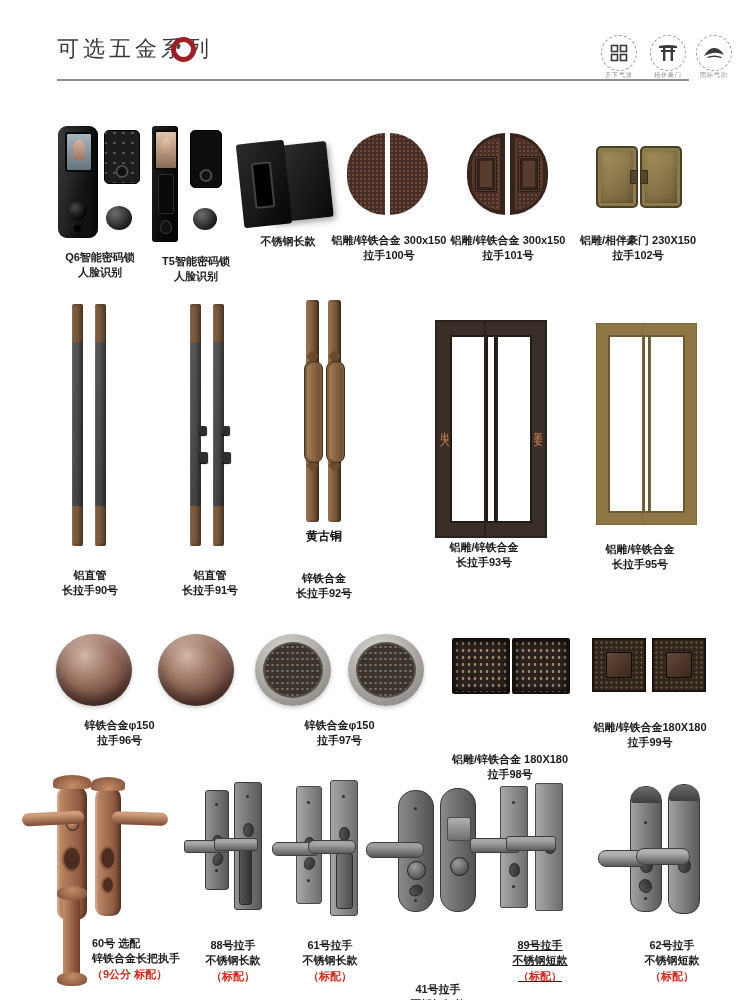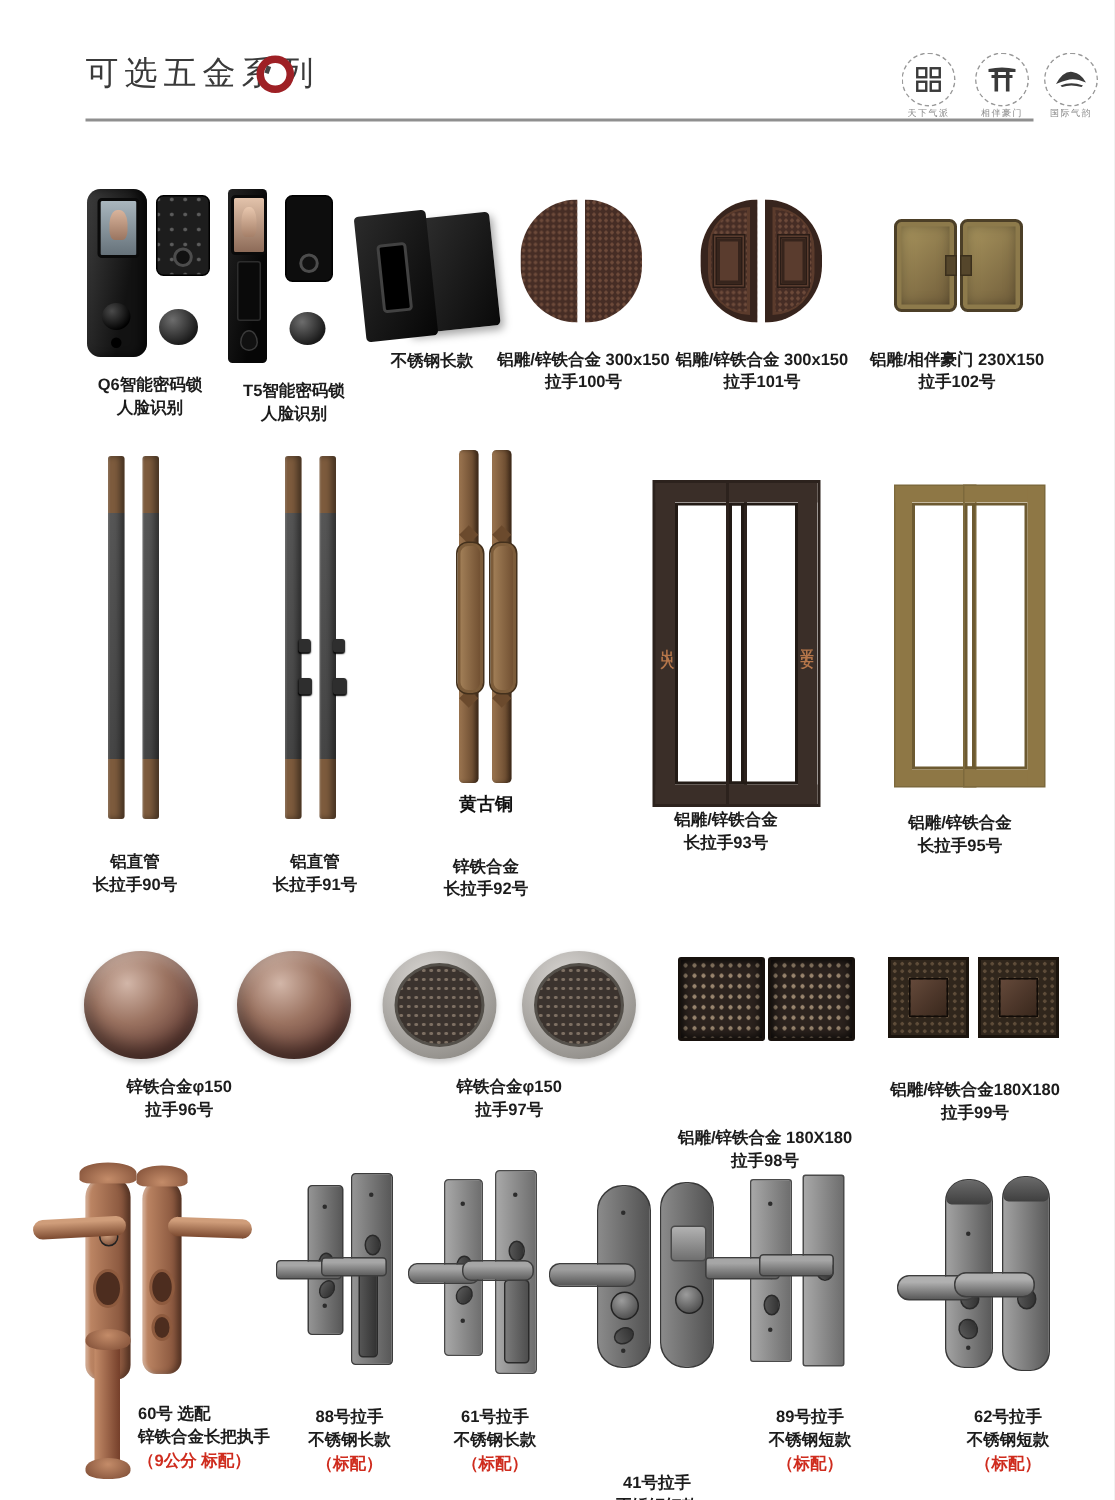--- a/index.html
+++ b/index.html
@@ -421,21 +421,21 @@
       <div class="dot" style="left:11px;top:14px;"></div>
       <div class="slot" style="left:8px;top:52px;width:10px;height:12px;border-radius:50%;transform:rotate(30deg);"></div>
       <div class="slot" style="left:8px;top:76px;width:9px;height:12px;border-radius:50%;"></div>
       <div class="dot" style="left:11px;top:98px;"></div>
     </div>
     <div class="abs slever" style="left:470px;top:838px;width:48px;height:13px;"></div>
     <div class="abs plate steel2" style="left:535px;top:783px;width:26px;height:126px;border-radius:2px;">
       <div class="slot" style="left:8px;top:56px;width:10px;height:12px;border-radius:50%;"></div>
     </div>
     <div class="abs slever" style="left:506px;top:836px;width:48px;height:13px;"></div>
-    <div class="abs lbl" style="left:482px;top:938px;width:116px;">
+    <div class="abs lbl" style="left:482px;top:938px;width:116px;text-decoration:underline;">
       <div>89号拉手</div>
         <div>不锈钢短款</div>
       <div class="red">（标配）</div>
     </div>
   </div>
 
   <div class="abs" style="left:0;top:0;">
     <div class="abs plate steel3" style="left:630px;top:786px;width:30px;height:124px;border-radius:15px 15px 13px 13px;background:linear-gradient(90deg,#a2a2a2,#5a5a5a);">
       <div class="abs" style="left:0;top:0;width:100%;height:16px;border-radius:15px 15px 4px 4px;background:linear-gradient(#6a6a6a,#3f3f3f);"></div>
       <div class="dot" style="left:13px;top:34px;"></div>

